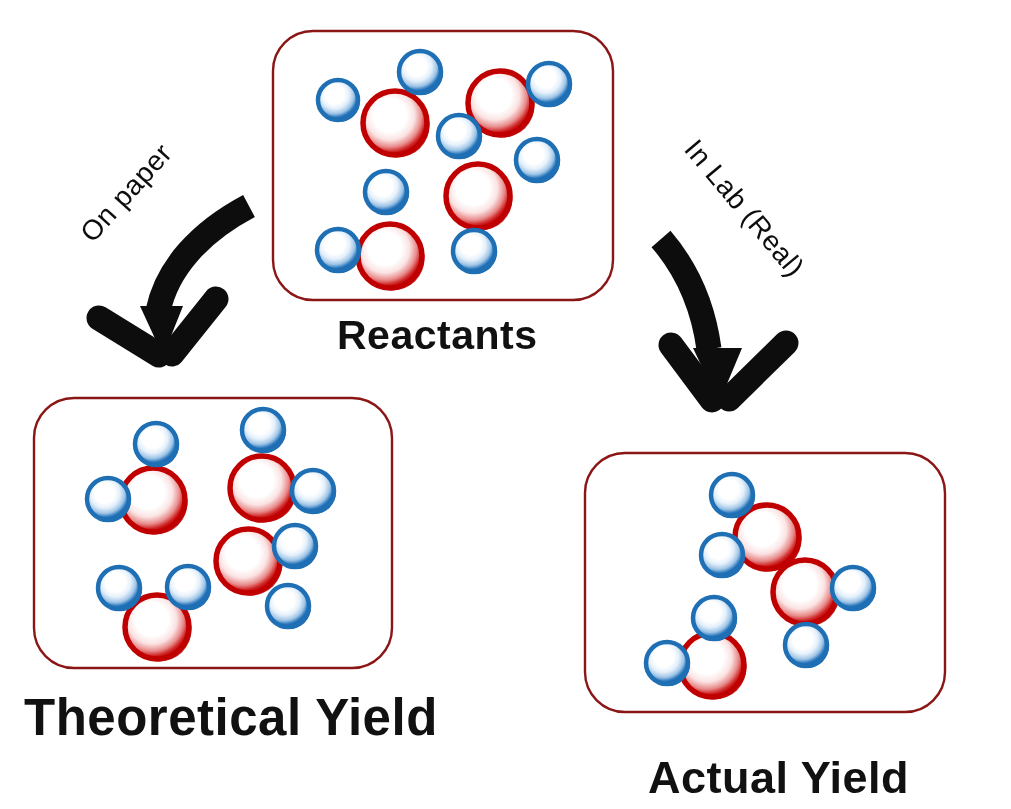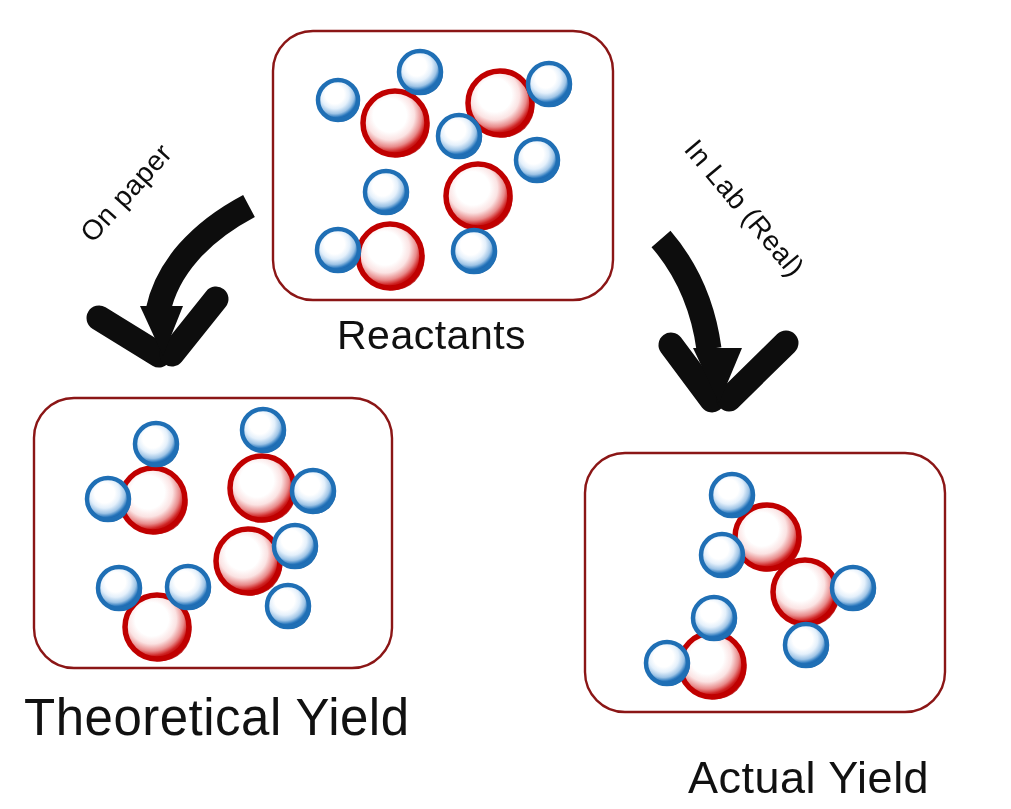--- a/index.html
+++ b/index.html
@@ -7,28 +7,28 @@
   body{
     width:1011px;height:809px;position:relative;overflow:hidden;
     font-family:"Liberation Sans","DejaVu Sans",sans-serif;
     background:#ffffff;
   }
   #stage{position:absolute;inset:0;width:1011px;height:809px;}
   .svg-layer{position:absolute;left:0;top:0;width:1011px;height:809px;}
   .cap-label{
     position:absolute;
     color:#111111;
-    font-weight:400;
+    font-weight:700;
     letter-spacing:0.5px;
     white-space:nowrap;
     font-family:"Liberation Sans","DejaVu Sans",sans-serif;
   }
   #label-reactants{left:337px;top:312px;font-size:41px;}
   #label-theoretical{left:24px;top:688px;font-size:51px;}
-  #label-actual{left:648px;top:752px;font-size:45px;margin-left:40px;}
+  #label-actual{left:648px;top:752px;font-size:45px;}
   .arrow-label{
     position:absolute;color:#0d0d0d;font-size:28px;white-space:nowrap;
     font-family:"Liberation Sans","DejaVu Sans",sans-serif;
     letter-spacing:0.5px;
   }
   #label-on-paper{left:86px;top:222px;transform:rotate(-48deg);transform-origin:0 50%;}
   #label-in-lab{left:690px;top:128px;transform:rotate(50deg);transform-origin:0 50%;}
 </style>
 </head>
 <body>

